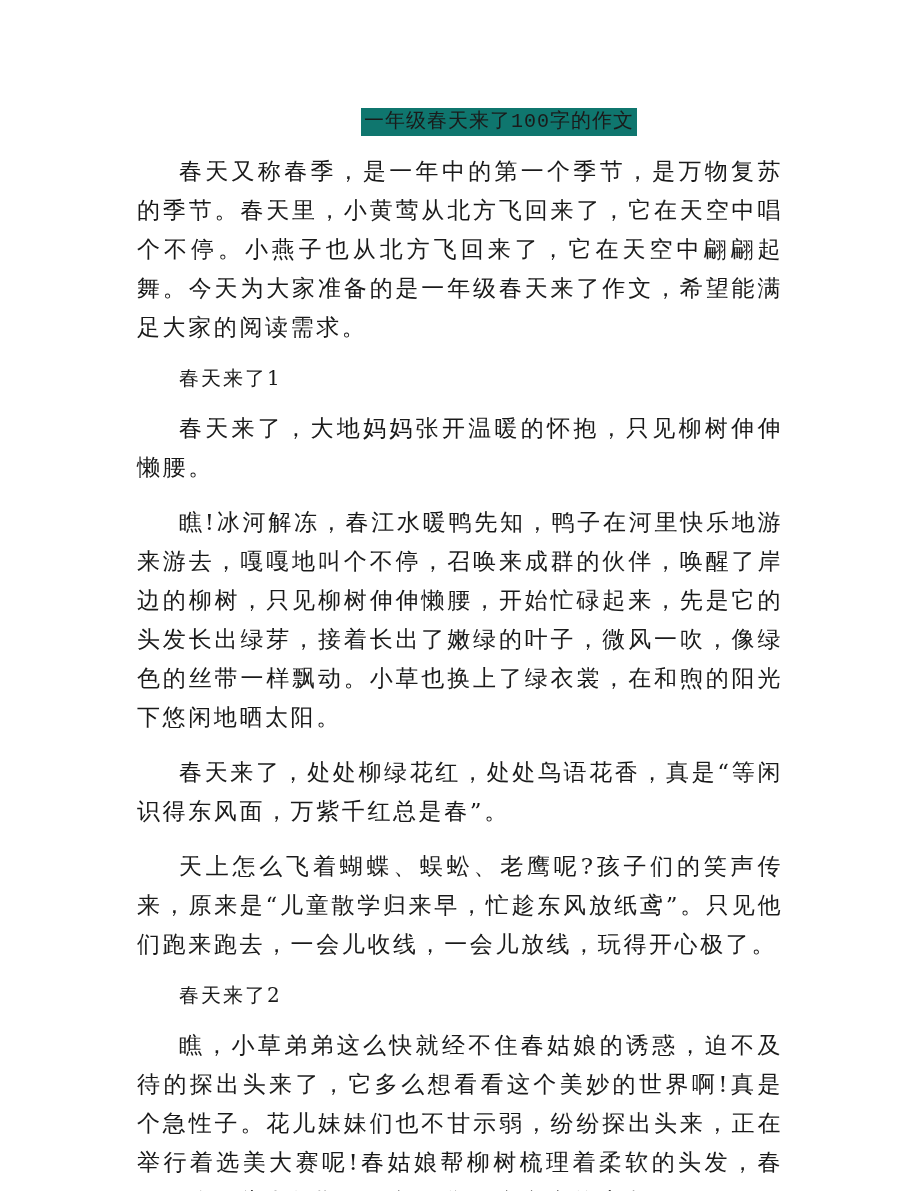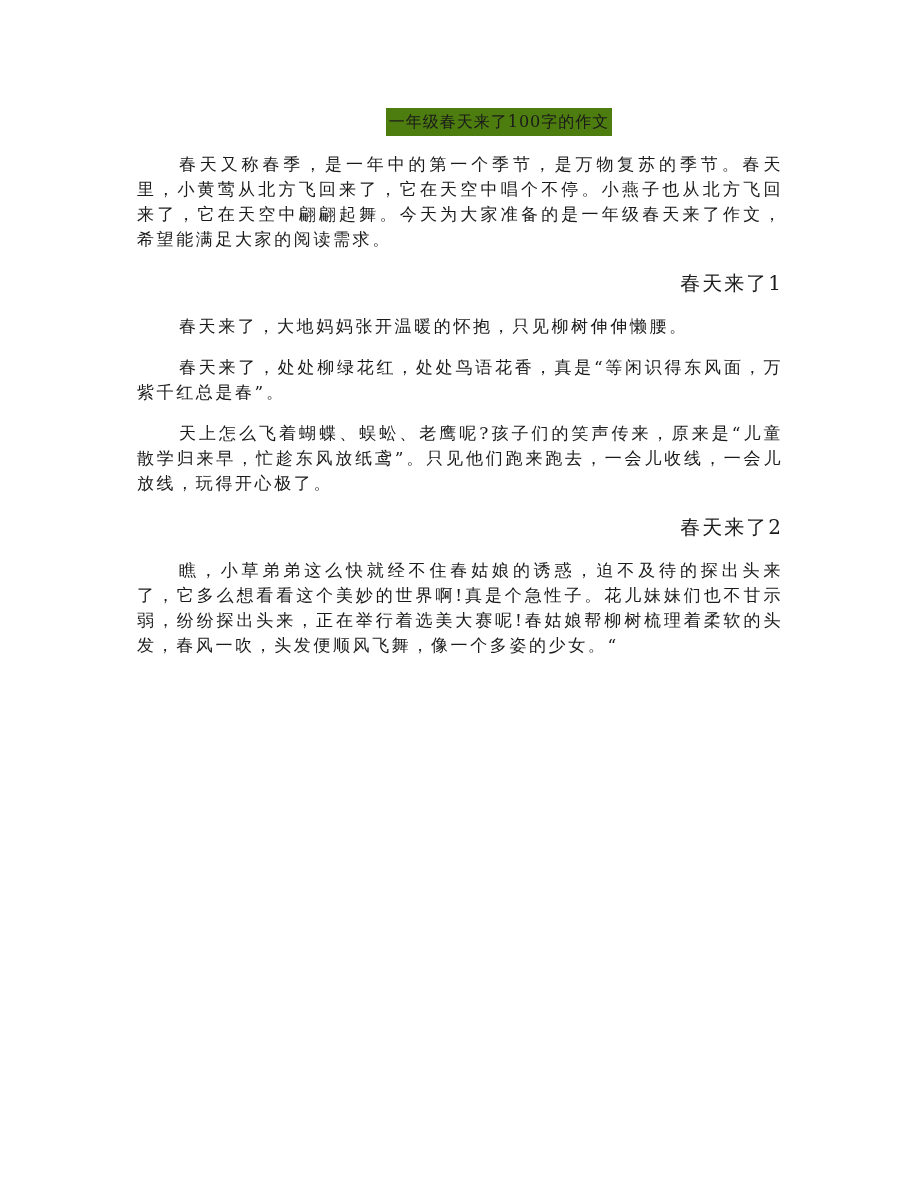--- a/index.html
+++ b/index.html
@@ -22,52 +22,53 @@
       width: 646px;
     }
     .title-wrap {
       text-align: center;
       margin-left: 78px;
       height: 28px;
       margin-bottom: 14px;
     }
     .title {
       display: inline-block;
-      background: #4d7c0f;
-      font-size: 16px;
+      background: #0f766e;
+      font-size: 20px;
       line-height: 28px;
       padding: 0 3px;
       letter-spacing: 1px;
+      font-family: Liberation Mono, monospace;
     }
     .para {
-      font-size: 17px;
-      line-height: 25px;
+      font-size: 23px;
+      line-height: 39px;
       letter-spacing: 2.6px;
       text-indent: 42px;
       margin: 16px 0 16px 0;
       text-align: justify;
       word-break: break-all;
     }
     .heading {
       font-size: 20px;
       line-height: 30px;
       letter-spacing: 2px;
       text-indent: 42px;
       margin: 0 0 16px 0;
-      text-align: right;
     }
   </style>
 </head>
 <body>
 
 <div class="page">
   <div class="title-wrap">
     <span class="title">一年级春天来了100字的作文</span>
   </div>
 
   <p class="para">春天又称春季，是一年中的第一个季节，是万物复苏的季节。春天里，小黄莺从北方飞回来了，它在天空中唱个不停。小燕子也从北方飞回来了，它在天空中翩翩起舞。今天为大家准备的是一年级春天来了作文，希望能满足大家的阅读需求。</p>
   <p class="heading">春天来了1</p>
   <p class="para">春天来了，大地妈妈张开温暖的怀抱，只见柳树伸伸懒腰。</p>
+  <p class="para">瞧!冰河解冻，春江水暖鸭先知，鸭子在河里快乐地游来游去，嘎嘎地叫个不停，召唤来成群的伙伴，唤醒了岸边的柳树，只见柳树伸伸懒腰，开始忙碌起来，先是它的头发长出绿芽，接着长出了嫩绿的叶子，微风一吹，像绿色的丝带一样飘动。小草也换上了绿衣裳，在和煦的阳光下悠闲地晒太阳。</p>
   <p class="para">春天来了，处处柳绿花红，处处鸟语花香，真是“等闲识得东风面，万紫千红总是春”。</p>
   <p class="para">天上怎么飞着蝴蝶、蜈蚣、老鹰呢?孩子们的笑声传来，原来是“儿童散学归来早，忙趁东风放纸鸢”。只见他们跑来跑去，一会儿收线，一会儿放线，玩得开心极了。</p>
   <p class="heading">春天来了2</p>
   <p class="para">瞧，小草弟弟这么快就经不住春姑娘的诱惑，迫不及待的探出头来了，它多么想看看这个美妙的世界啊!真是个急性子。花儿妹妹们也不甘示弱，纷纷探出头来，正在举行着选美大赛呢!春姑娘帮柳树梳理着柔软的头发，春风一吹，头发便顺风飞舞，像一个多姿的少女。“</p>
 </div>
 
 </body></html>

